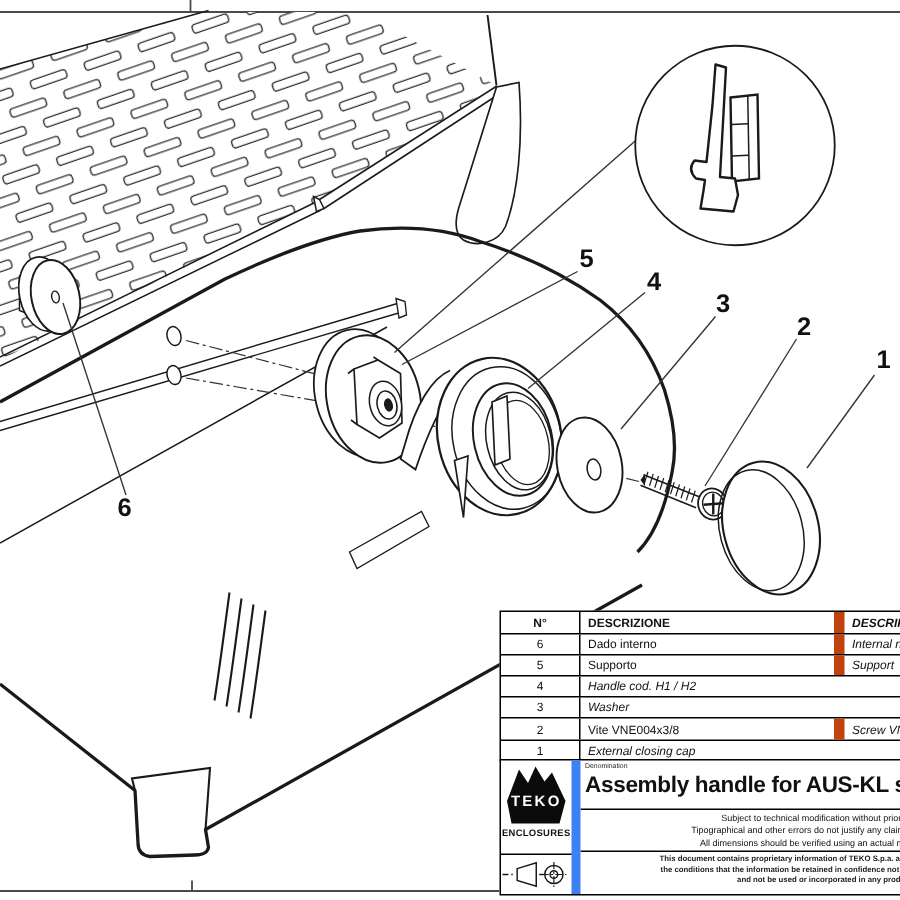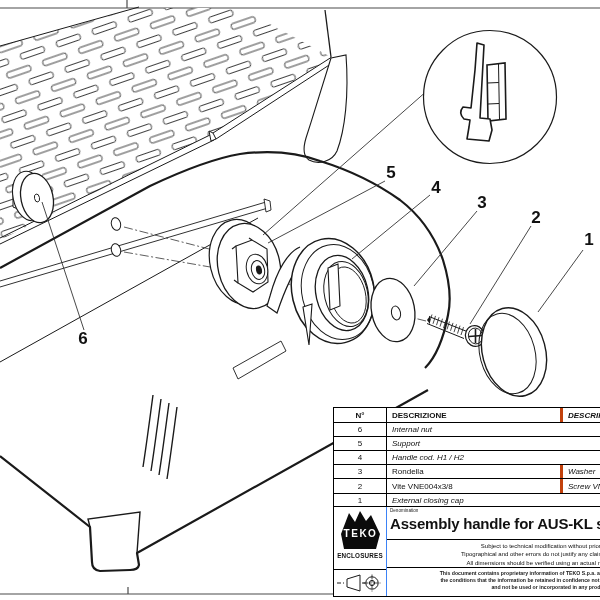--- a/index.html
+++ b/index.html
@@ -14,29 +14,29 @@
   }
   
   .parts-table{
     position:absolute;left:333px;top:407px;width:382px;
     border:1.2px solid #000;background:#fff;box-sizing:border-box;
   }
   .pt-row{display:flex;height:14.1px;box-sizing:border-box;}
   .pt-row + .pt-row{border-top:1px solid #000;}
   .pt-c{box-sizing:border-box;display:flex;align-items:center;overflow:hidden;white-space:nowrap;}
   .pt-n{width:53px;justify-content:center;border-right:1px solid #000;font-size:8px;}
-  .pt-d{width:176px;padding-left:5px;border-right:3px solid #c2410c;font-size:8px;}
+  .pt-d{width:176px;padding-left:5px;border-right:7px solid #c2410c;font-size:8px;}
   .pt-e{flex:1;padding-left:5px;font-size:8px;font-style:italic;}
   .pt-head .pt-c{font-weight:bold;}
   
   .title-block{
     position:absolute;left:333px;top:506px;width:382px;height:91px;
     border:1.2px solid #000;background:#fff;box-sizing:border-box;display:flex;
   }
-  .tb-left{width:53px;border-right:1px solid #3b82f6;box-sizing:border-box;display:flex;flex-direction:column;}
+  .tb-left{width:53px;border-right:6px solid #3b82f6;box-sizing:border-box;display:flex;flex-direction:column;}
   .tb-logo{height:63px;border-bottom:1px solid #000;box-sizing:border-box;
     display:flex;flex-direction:column;align-items:center;justify-content:flex-start;padding-top:3px;}
   .tb-logo-sub{font-size:6.3px;font-weight:bold;letter-spacing:.2px;margin-top:1px;}
   .tb-sym{flex:1;display:flex;align-items:center;justify-content:center;}
   .tb-right{flex:1;display:flex;flex-direction:column;box-sizing:border-box;overflow:hidden;}
   .tb-denom{height:33px;border-bottom:1px solid #000;box-sizing:border-box;padding:1px 0 0 3px;overflow:hidden;}
   .tb-denom-label{font-size:4.6px;color:#222;}
   .tb-title{font-size:15px;font-weight:bold;white-space:nowrap;letter-spacing:-.2px;margin-top:2px;}
   .tb-notice{height:28px;border-bottom:1px solid #000;box-sizing:border-box;
     text-align:center;font-size:6px;line-height:8.4px;padding-top:2px;white-space:nowrap;overflow:hidden;}
@@ -218,33 +218,34 @@
 <div class="callout" style="left:74px;top:330px;">6</div>
 
 <div class="parts-table">
   <div class="pt-row pt-head">
     <div class="pt-c pt-n">N°</div>
     <div class="pt-c pt-d">DESCRIZIONE</div>
     <div class="pt-c pt-e" style="font-weight:bold;">DESCRIPTION</div>
   </div>
   <div class="pt-row">
     <div class="pt-c pt-n">6</div>
+    <div class="pt-c pt-d">Dado interno</div>
     <div class="pt-c pt-e">Internal nut</div>
   </div>
   <div class="pt-row">
     <div class="pt-c pt-n">5</div>
+    <div class="pt-c pt-d">Supporto</div>
     <div class="pt-c pt-e">Support</div>
   </div>
   <div class="pt-row">
     <div class="pt-c pt-n">4</div>
     <div class="pt-c pt-e">Handle cod. H1 / H2</div>
   </div>
   <div class="pt-row">
     <div class="pt-c pt-n">3</div>
-    <div class="pt-c pt-d">Rondella</div>
     <div class="pt-c pt-e">Washer</div>
   </div>
   <div class="pt-row">
     <div class="pt-c pt-n">2</div>
     <div class="pt-c pt-d">Vite VNE004x3/8</div>
     <div class="pt-c pt-e">Screw VNE004x3/4</div>
   </div>
   <div class="pt-row">
     <div class="pt-c pt-n">1</div>
     <div class="pt-c pt-e">External closing cap</div>

